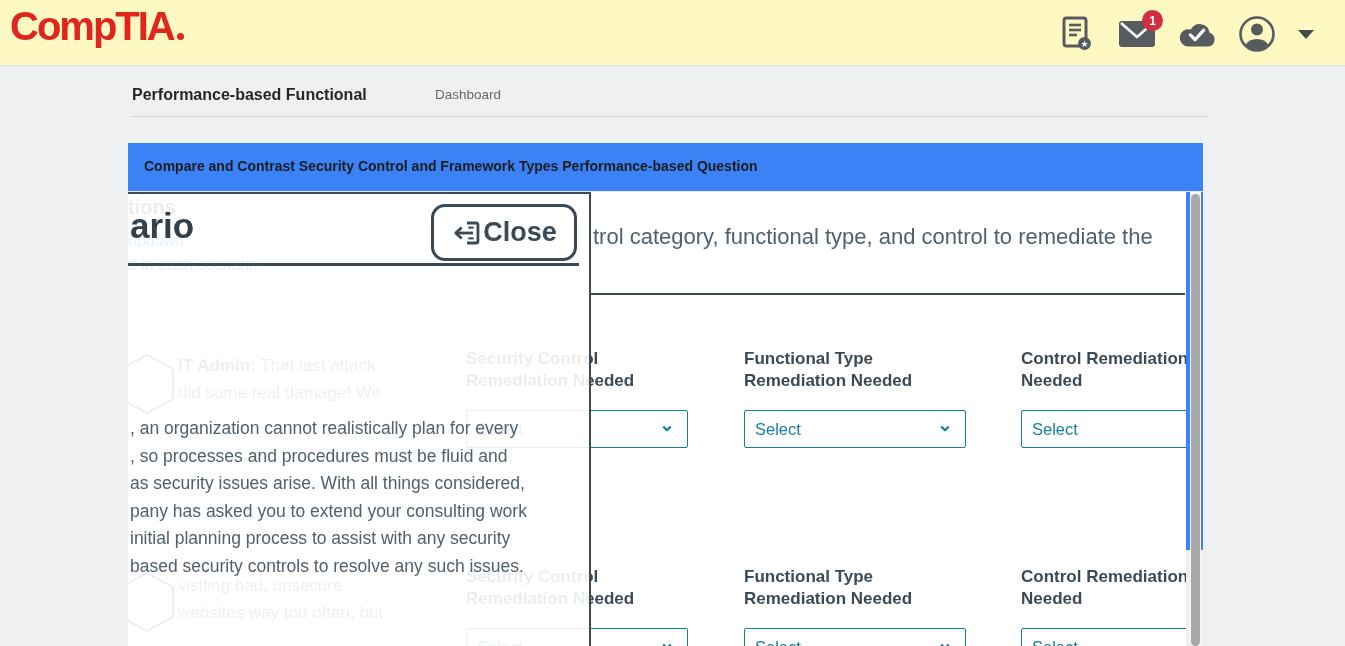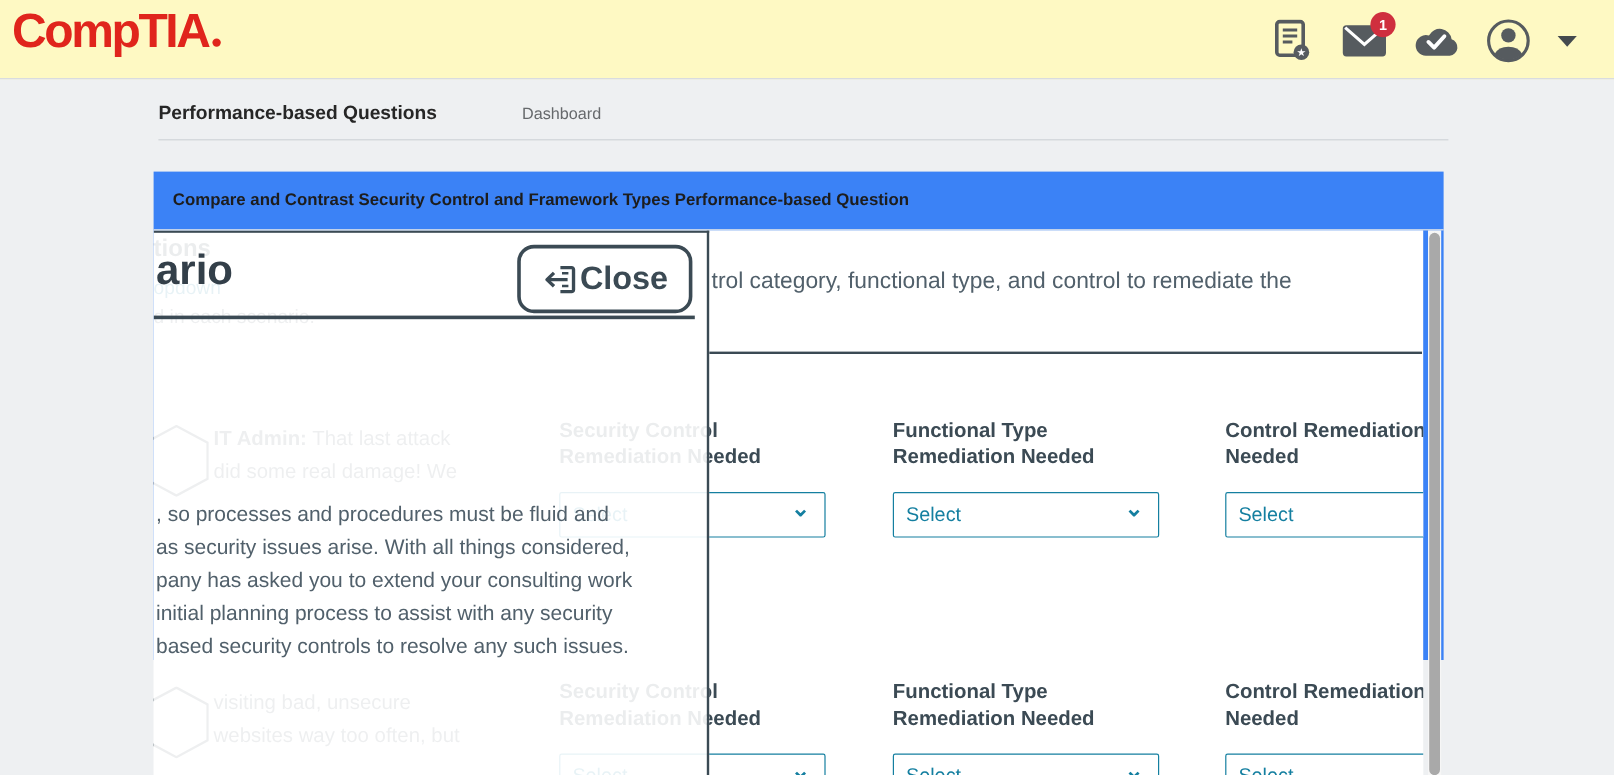--- a/index.html
+++ b/index.html
@@ -34,21 +34,21 @@
   .content-clip{position:absolute;left:0;top:49px;width:1058px;height:454px;overflow:hidden;background:#fff;}
 
   
   .ghost-head{position:absolute;left:0;top:4px;font-size:20px;font-weight:bold;color:var(--slate);}
   .ghost-link{position:absolute;left:0;top:40px;font-size:16px;color:var(--teal);}
   .ghost-line{position:absolute;left:0;top:64px;font-size:16px;color:var(--body);}
   .hex{position:absolute;width:54px;height:60px;}
   .chat-line{position:absolute;font-size:17px;color:var(--body);white-space:nowrap;}
   .chat-line b{color:var(--body);}
 
-  .instr-frag{position:absolute;left:465px;top:32px;font-size:19px;color:var(--body);white-space:nowrap;}
+  .instr-frag{position:absolute;left:465px;top:32px;font-size:22px;color:var(--body);white-space:nowrap;}
   .instr-rule{position:absolute;left:463px;top:101px;width:594px;height:2px;background:var(--slate);}
 
   
   .fgroup{position:absolute;width:300px;}
   .flabel{font-size:17px;font-weight:bold;color:var(--slate);line-height:22px;white-space:nowrap;}
   .fselect{position:absolute;top:62px;left:0;width:222px;height:38px;background:#fff;border:1.5px solid var(--teal);border-radius:2px;display:flex;align-items:center;justify-content:space-between;padding:0 12px 0 10px;cursor:pointer;}
   .fval{font-size:16.5px;color:var(--teal);}
   .chev{font-size:19px;font-weight:bold;color:var(--teal);line-height:10px;transform:translateY(-4px);}
 
   
@@ -105,21 +105,21 @@
         </svg>
       </div>
       <div class="caret">
         <svg width="18" height="12" viewBox="0 0 18 12">
           <polygon points="1,2 17,2 9,11" fill="#444a4e"></polygon>
         </svg>
       </div>
     </div>
   </header>
 
-  <h1 class="page-title">Performance-based Questions</h1>
+  <h1 class="page-title">Performance-based Functional</h1>
   <span class="dash-link">Dashboard</span>
   <div class="pagehead-rule"></div>
 
   <section class="card">
     <h2 class="card-title">Compare and Contrast Security Control and Framework Types Performance-based Question</h2>
     <div class="card-rule"></div>
 
     <div class="content-clip">
 
       <div class="ghost-head">tions</div>
@@ -193,20 +193,21 @@
             <line x1="16.5" y1="12" x2="4" y2="12" stroke="#3b4a54" stroke-width="2.1"></line>
             <polyline points="8,7.8 3.6,12 8,16.2" fill="none" stroke="#3b4a54" stroke-width="2.1" stroke-linejoin="round"></polyline>
             <line x1="13" y1="8" x2="17" y2="8" stroke="#3b4a54" stroke-width="1.6"></line>
             <line x1="13" y1="16" x2="17" y2="16" stroke="#3b4a54" stroke-width="1.6"></line>
           </svg>
           <span>Close</span>
         </button>
         <div class="modal-rule"></div>
 
         <div class="mpara p2">
+          <div>, an organization cannot realistically plan for every</div>
           <div>, so processes and procedures must be fluid and</div>
           <div>as security issues arise. With all things considered,</div>
           <div>pany has asked you to extend your consulting work</div>
           <div>initial planning process to assist with any security</div>
           <div>based security controls to resolve any such issues.</div>
         </div>
       </div>
     </div>
 
     <div class="vscroll">

